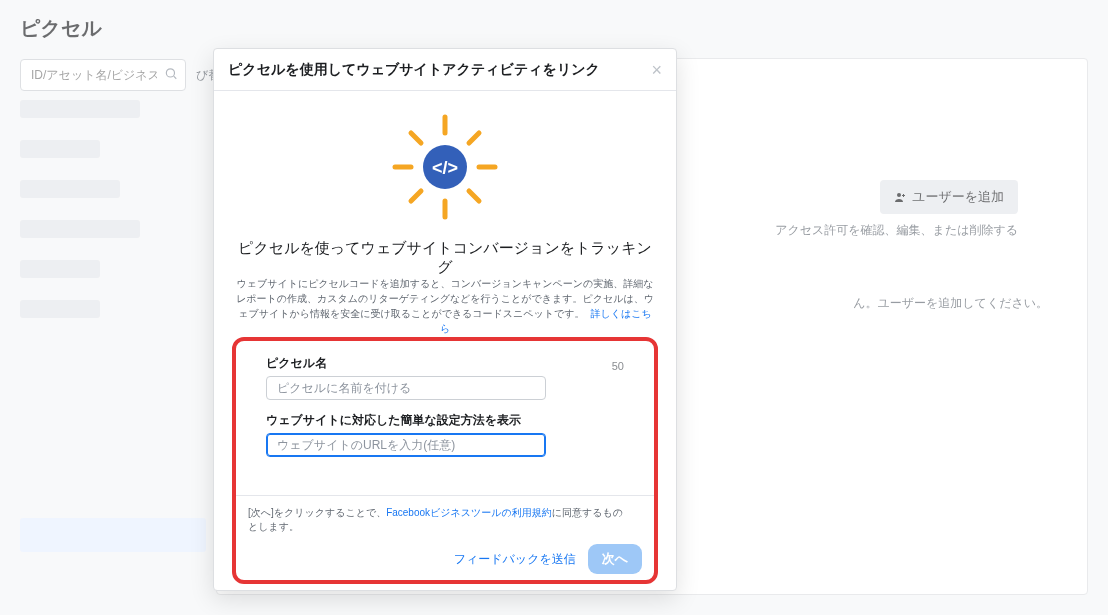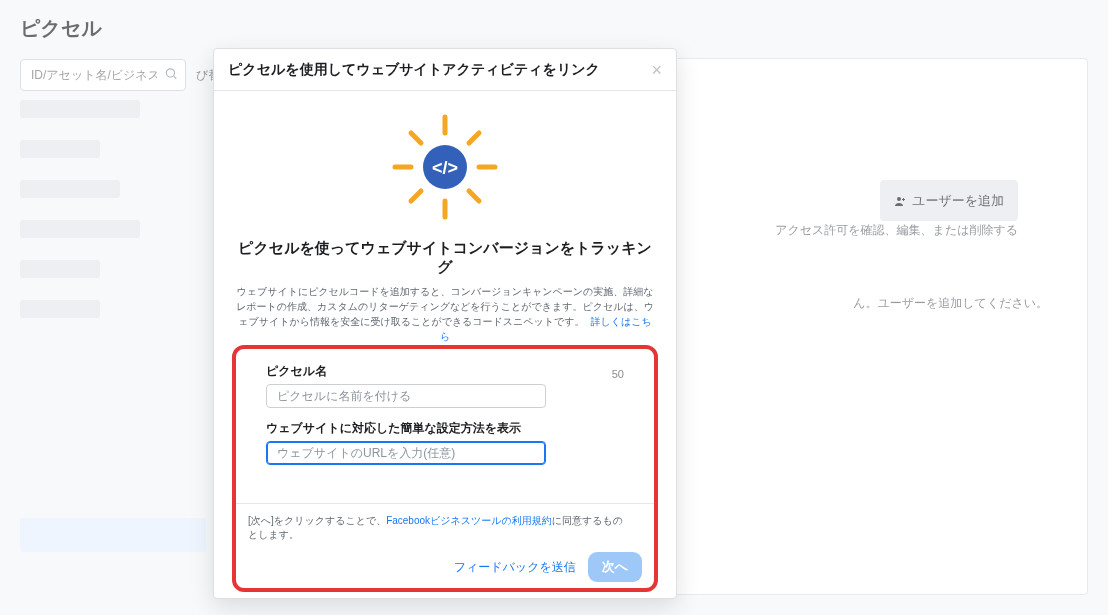--- a/index.html
+++ b/index.html
@@ -121,21 +121,21 @@
       right: 20px;
       bottom: 20px;
       background: #fff;
       border: 1px solid #dddfe2;
       border-radius: 4px;
     }
     .add-user-btn {
       position: absolute;
       right: 90px;
       top: 180px;
-      height: 41px;
+      height: 34px;
       background: #e4e6eb;
       border: none;
       border-radius: 4px;
       padding: 11px 14px;
       font-size: 13px;
       color: #1c1e21;
       cursor: pointer;
       display: flex; align-items: center; gap: 6px; text-align: right;
     }
     .right-text-1 {
@@ -195,23 +195,22 @@
     }
     .hero-svg-wrap {
       height: 120px;
       display: flex;
       align-items: center;
       justify-content: center;
       margin-bottom: 12px;
     }
     .modal-sub {
       font-size: 15px;
-      font-weight: 700;
-      color: #1c1e21;
-      margin-bottom: 8px;
+      font-weight: 400;
+      color: #1c1e21;
     }
     .modal-desc {
       font-size: 10px;
       color: #606770;
       line-height: 1.5;
       font-family: Liberation Mono, monospace;
     }
     .modal-desc a { color: #1877f2; text-decoration: none; cursor: pointer;}
 
     .form-red-box {

